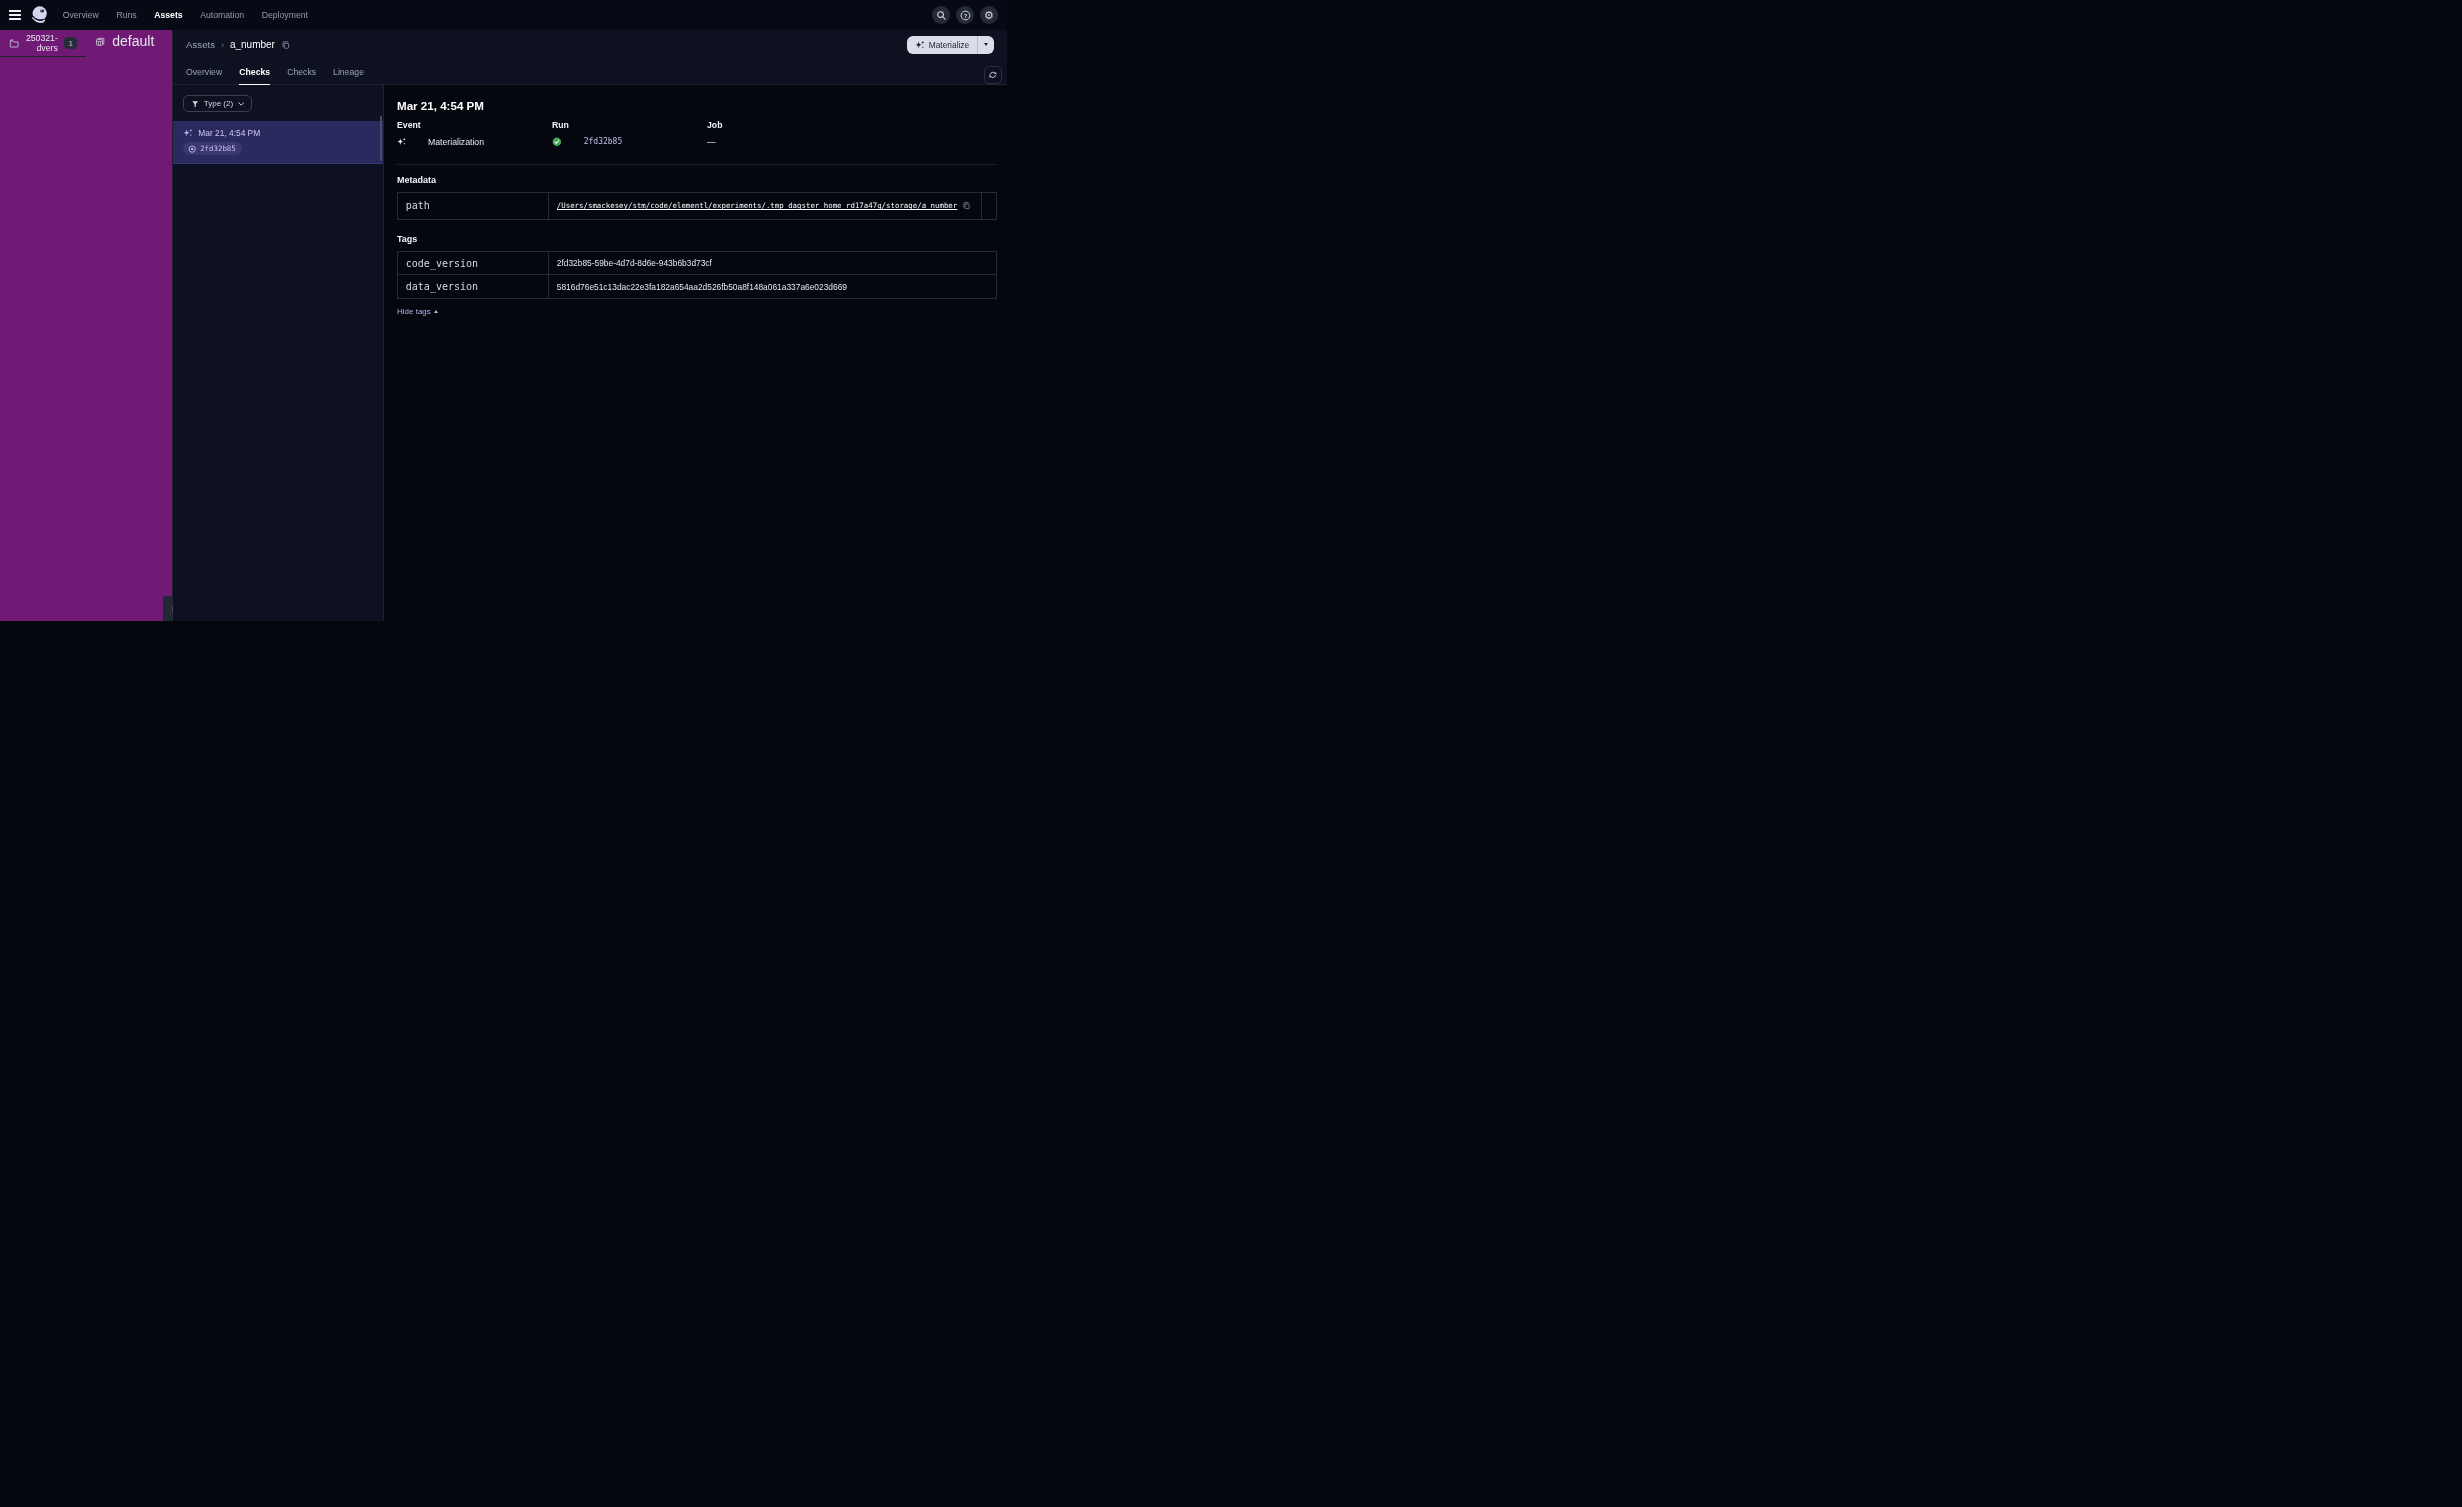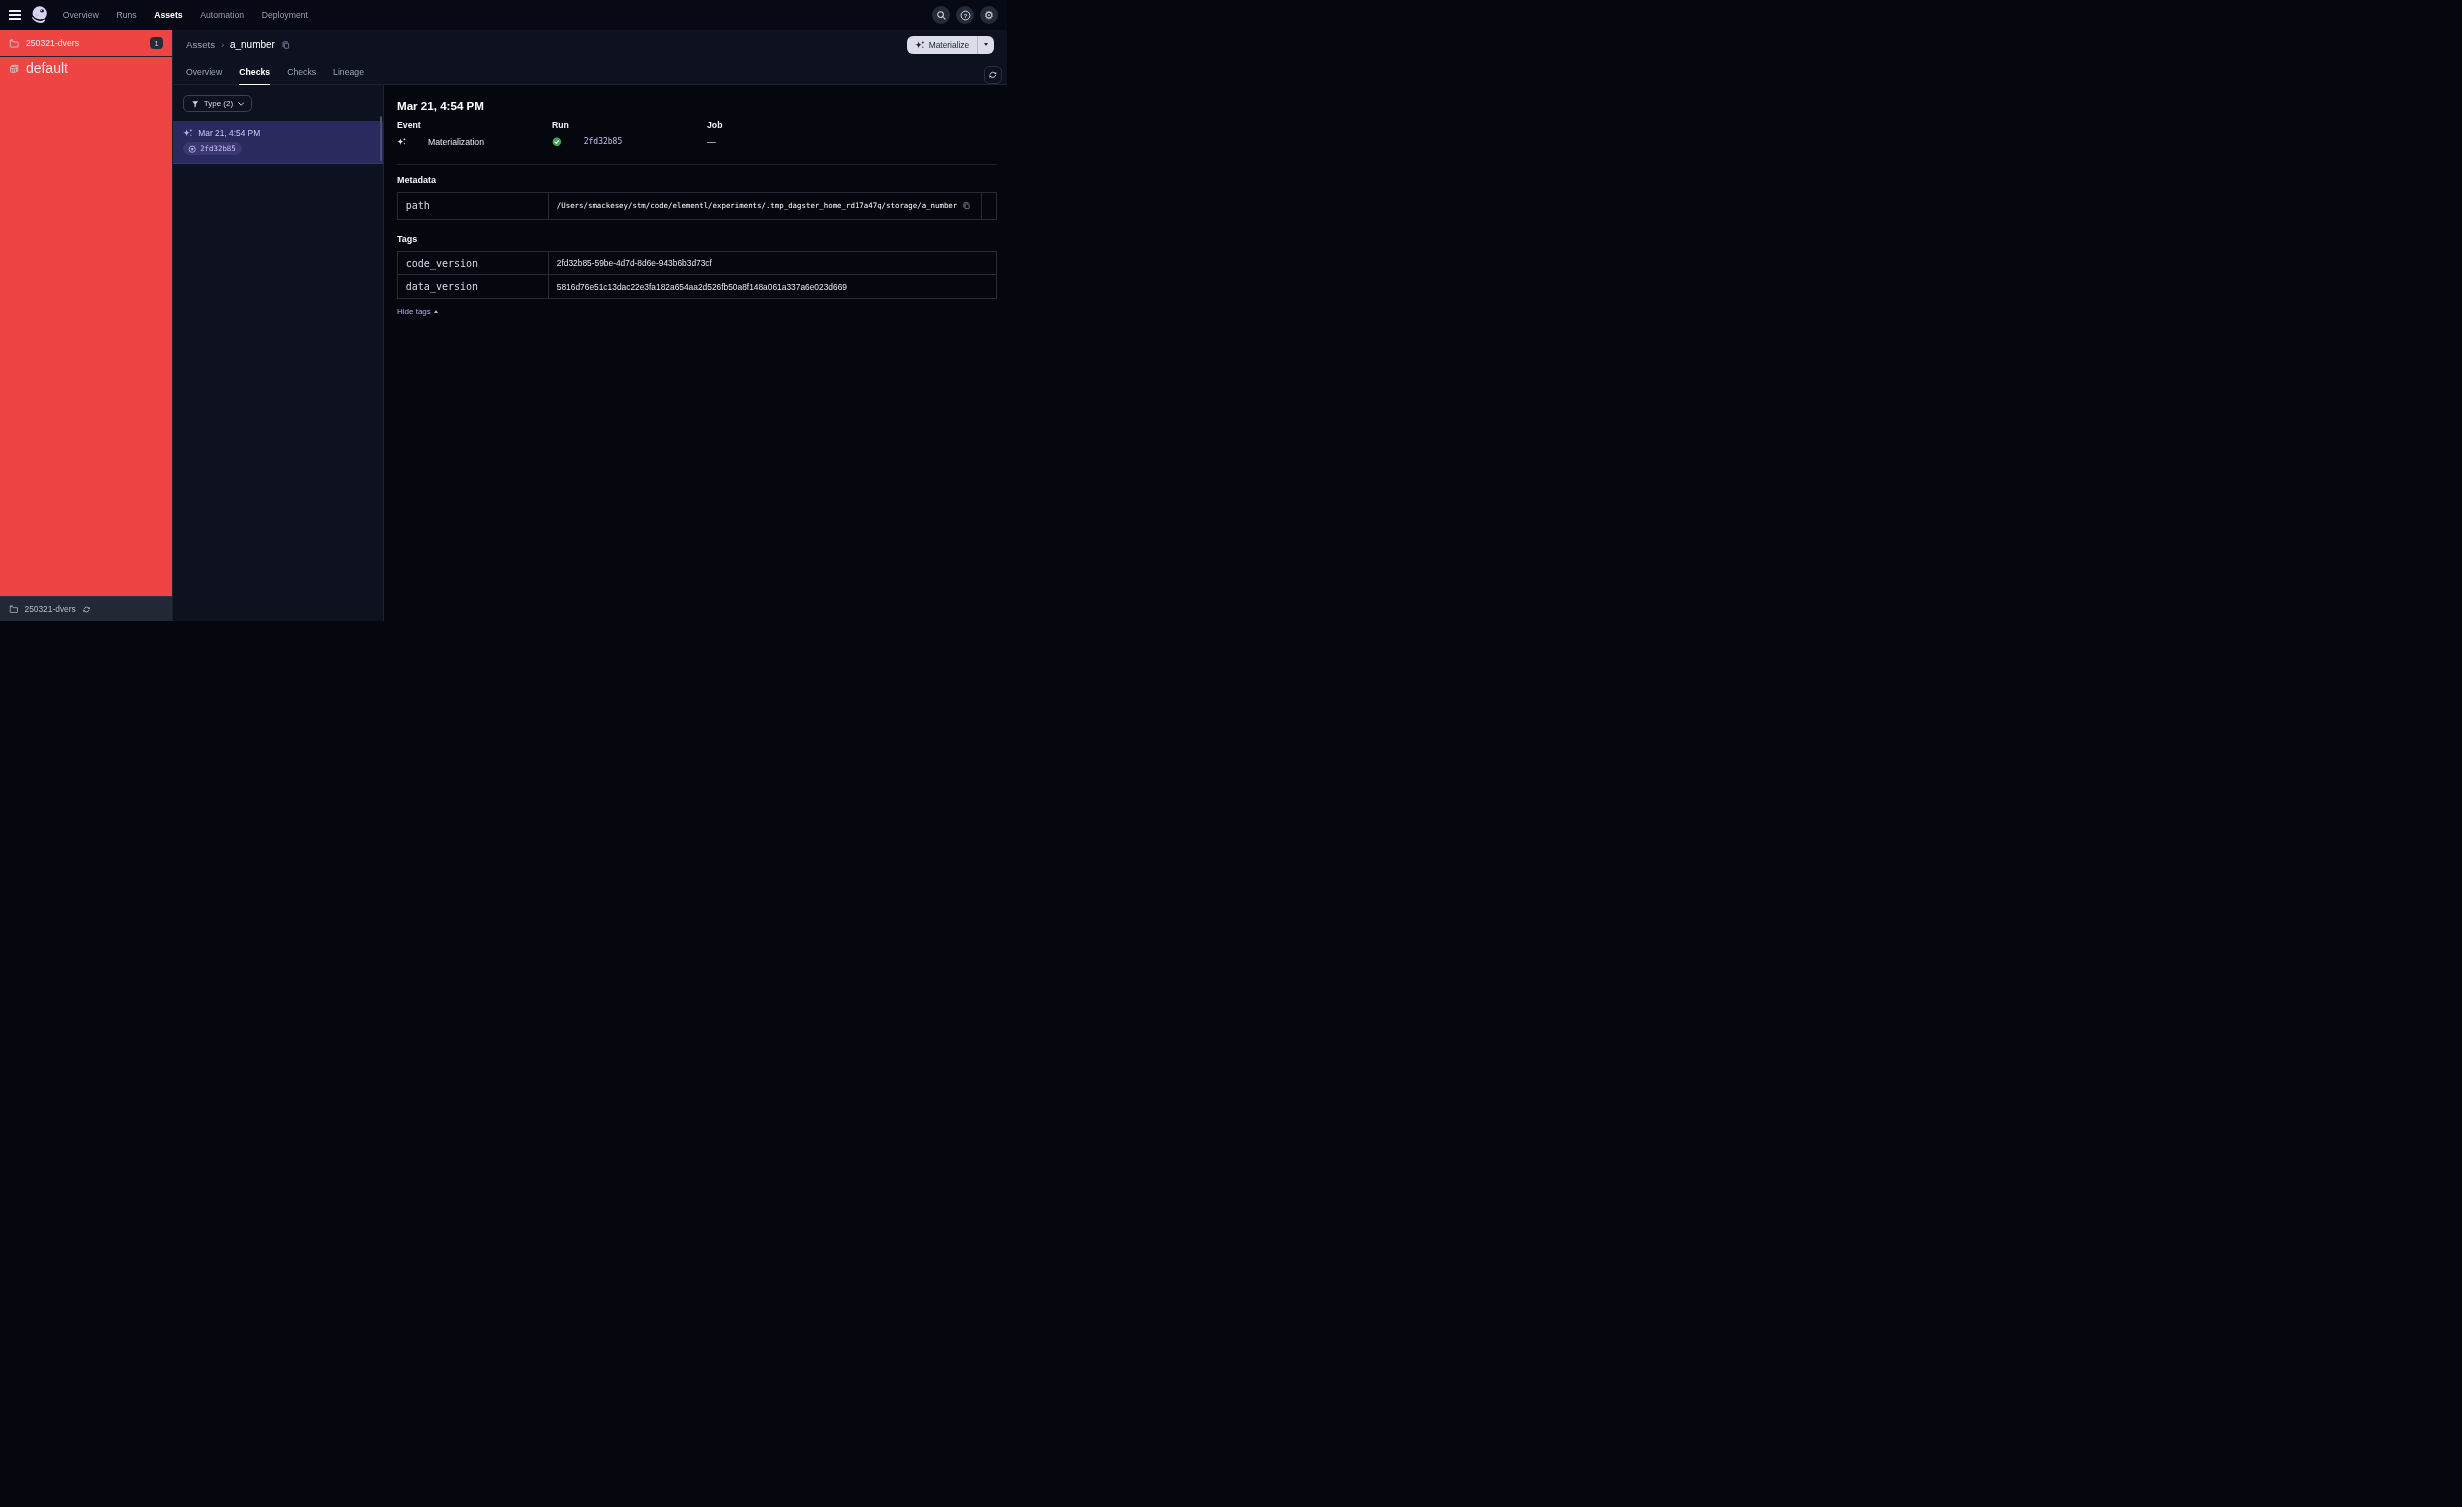--- a/index.html
+++ b/index.html
@@ -16,21 +16,21 @@
   .nav-links { display:flex; gap:17.5px; margin-left:13.6px; font-size:8.7px; color:#949cb0; }
   .nav-link { cursor:pointer; }
   .nav-link.active { color:#ffffff; font-weight:700; }
   .topnav-right { margin-left:auto; display:flex; gap:5.8px; align-items:center; }
   .icon-btn-circle { width:18px; height:18px; border-radius:50%; background:#252a38; display:flex; align-items:center; justify-content:center; color:#d7dae2; cursor:pointer; }
 
   
   .layout { display:flex; height:591px; }
 
   
-  .sidebar { width:173px; background:#ef4444; border-right:0.6px solid #1d2230; display:flex; flex-direction:column; }
+  .sidebar { width:173px; background:#701a75; border-right:0.6px solid #1d2230; display:flex; flex-direction:row;text-align:right; }
   .repo-row { height:27px; flex:0 0 27px; display:flex; align-items:center; gap:6.5px; padding:0 9px; border-bottom:0.6px solid #20242f; color:#e8eaf0; font-size:8.7px; cursor:pointer; }
   .badge { margin-left:auto; background:#272c3a; border-radius:3.9px; padding:1.3px 4.5px; font-size:7.4px; color:#ccd0da; }
   .group-row { height:22px; flex:0 0 22px; display:flex; align-items:center; gap:6.5px; padding:0 9px; color:#e4e7ee; font-size:14px; cursor:pointer; }
   .sidebar-footer { margin-top:auto; height:24.6px; flex:0 0 24.6px; background:#232836; border-top:0.6px solid #2b3040; display:flex; align-items:center; gap:5.8px; padding:0 9px; color:#b4bac7; font-size:8.4px; }
 
   
   .content { flex:1; display:flex; flex-direction:column; min-width:0; }
   .content-header { background:#0d1120; position:relative; }
   .breadcrumb-row { height:29px; display:flex; align-items:center; padding:0 13px; }
   .crumb-root { font-size:9.7px; color:#99a2b8; cursor:pointer; }
@@ -68,21 +68,21 @@
   .summary-value { margin-top:6.5px; display:flex; align-items:center; gap:22px; font-size:8.7px; color:#e6e9f0; }
   .run-link { font-size:8px; color:#c4bdf1; cursor:pointer; }
   .divider { margin-top:17px; border-top:0.6px solid #1c212e; }
   .section-heading { margin-top:10.4px; font-size:9px; font-weight:700; color:#f2f4f8; }
   table.kv-table { margin-top:6.5px; width:100%; border-collapse:collapse; }
   table.kv-table td { border:0.6px solid #262b3a; vertical-align:middle; }
   td.kv-key { width:151px; font-size:10px; color:#d8dbe4; padding:5.8px 7.8px; }
   td.kv-value { padding:5.8px 7.8px; font-size:8.4px; color:#e6e9f0; }
   td.kv-extra { width:14.2px; }
   .meta-cell { display:flex; align-items:center; overflow:hidden; }
-  .path-link { font-size:7.4px; color:#ffffff; white-space:nowrap; cursor:pointer; }
+  .path-link { font-size:7.4px; color:#ffffff; text-decoration:underline; white-space:nowrap; cursor:pointer; }
   .path-copy { margin-left:5.2px; color:#8d95a9; flex:0 0 auto; display:flex; cursor:pointer; }
   .hide-tags { margin-top:7.8px; display:inline-flex; align-items:center; gap:3.2px; color:#b7aeeb; font-size:8px; cursor:pointer; }
   .caret-up { width:0; height:0; border-left:2.6px solid transparent; border-right:2.6px solid transparent; border-bottom:3.2px solid #b7aeeb; }
 
   svg { display:block; }
 </style>
 </head>
 <body>
 
 <div class="app">

